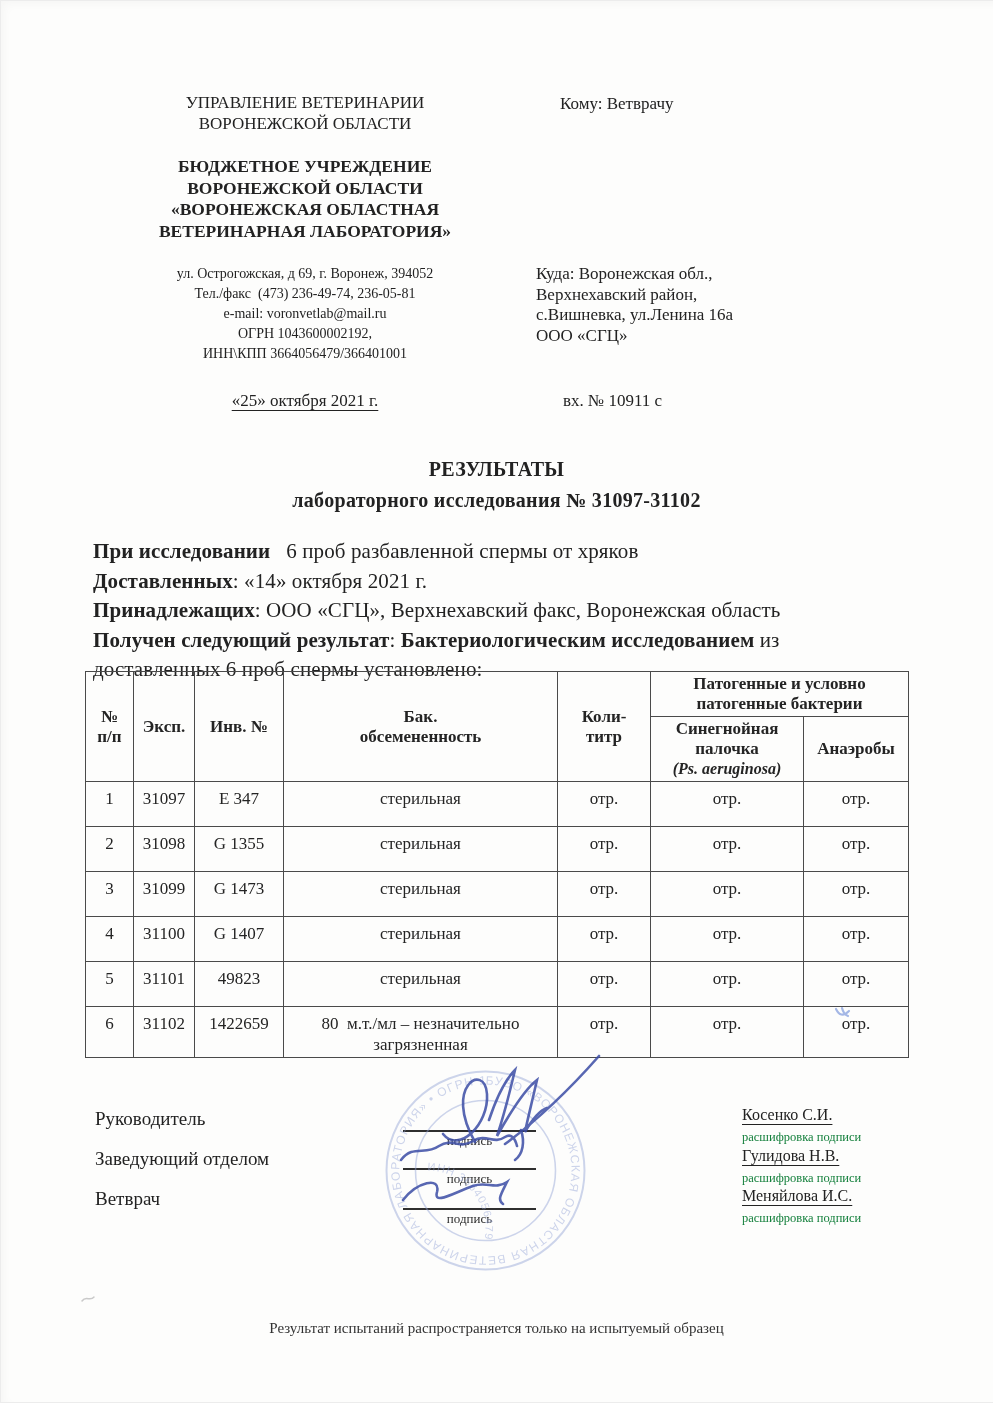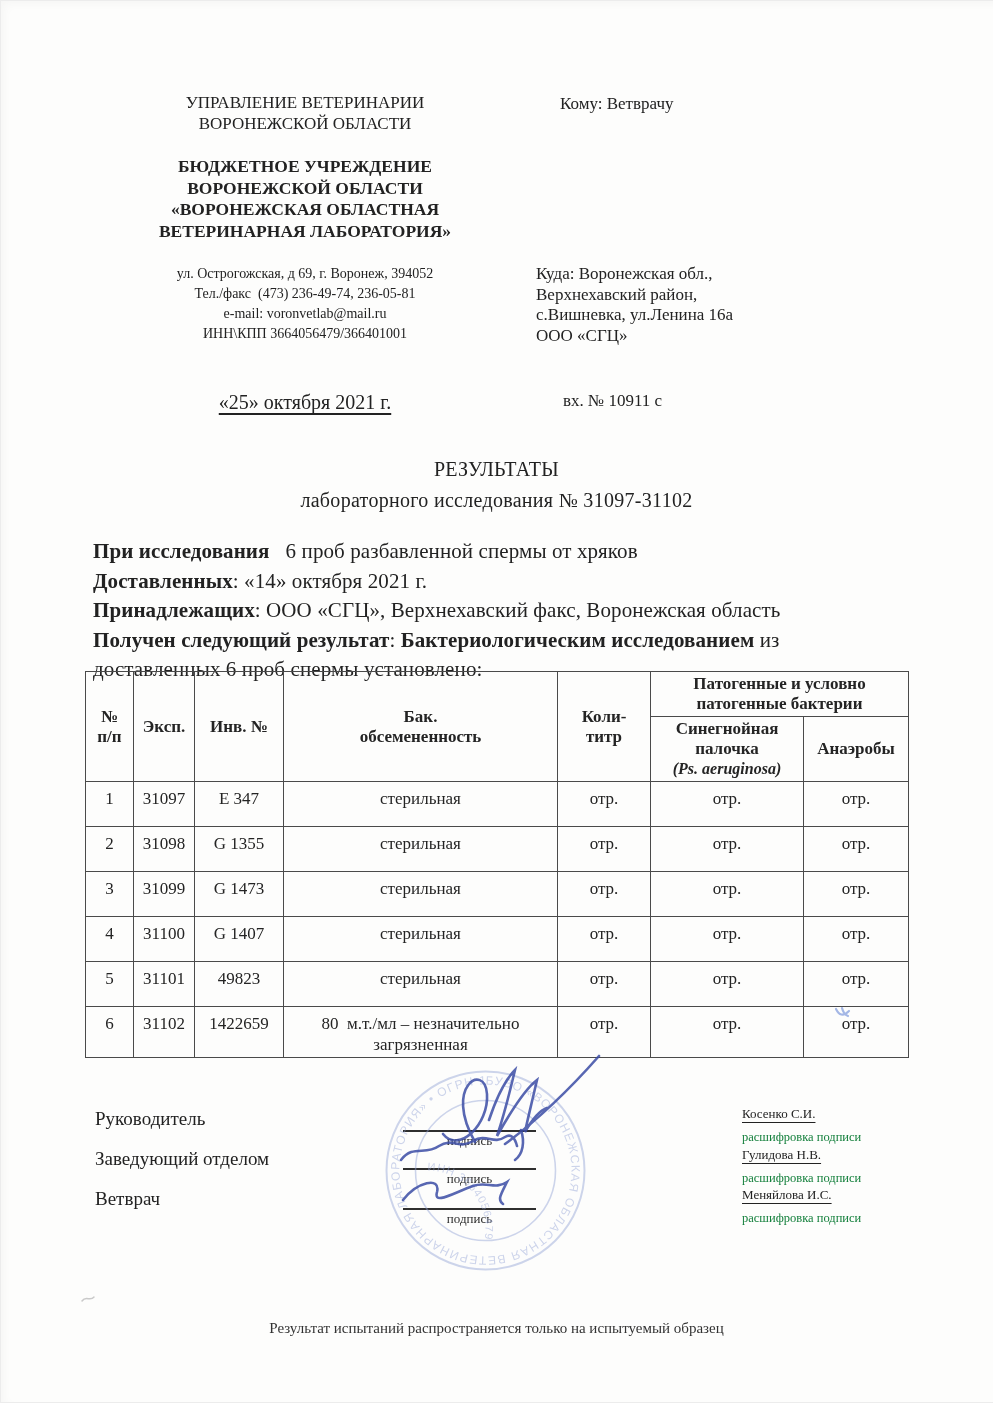--- a/index.html
+++ b/index.html
@@ -15,26 +15,26 @@
   }
   .abs{position:absolute;}
   .center{text-align:center;}
 
   
   .authority{left:140px;top:92px;width:330px;font-size:17px;line-height:21px;}
   .to-line{left:560px;top:94px;font-size:17px;}
   .org-name{left:108px;top:156px;width:394px;font-size:17.5px;line-height:21.5px;font-weight:bold;}
   .org-address{left:90px;top:264px;width:430px;font-size:14px;line-height:20px;}
   .dest-address{left:536px;top:264px;width:300px;font-size:17px;line-height:20.5px;}
-  .doc-date{left:90px;top:391px;width:430px;font-size:20px;}
+  .doc-date{left:90px;top:391px;width:430px;font-size:17px;}
   .doc-date .u{text-decoration:underline;text-underline-offset:4px;}
   .incoming{left:563px;top:391px;font-size:17px;}
 
   
-  .doc-title{left:0;top:454px;width:993px;font-weight:normal;font-size:20px;line-height:31px;letter-spacing:.3px;}
+  .doc-title{left:0;top:454px;width:993px;font-weight:bold;font-size:20px;line-height:31px;letter-spacing:.3px;}
 
   
   .body-text{left:93px;top:537px;width:818px;font-size:21px;line-height:29.6px;letter-spacing:.1px;}
   .body-text b{font-weight:bold;}
 
   
   table.results{
     position:absolute;left:85px;top:671px;width:823px;
     border-collapse:collapse;table-layout:fixed;
     font-size:17px;color:#242424;
@@ -47,21 +47,21 @@
   table.results th{font-weight:bold;vertical-align:middle;text-align:center;white-space:pre-line;line-height:20px;}
   table.results td{vertical-align:top;text-align:center;padding-top:6px;line-height:21px;}
   .latin{font-style:italic;font-weight:bold;font-size:16px;}
   .row-h{height:45px;}
   .row-h-last{height:50px;}
 
   
   .role{left:95px;font-size:19px;}
   .sig-line{background:#2f2f2f;height:1.6px;width:133px;left:403px;}
   .sig-caption{left:403px;width:133px;text-align:center;font-size:13px;color:#2b2b2b;}
-  .name{left:742px;font-size:13px;text-decoration:underline;text-underline-offset:4px;}
+  .name{left:742px;font-size:16px;text-decoration:underline;text-underline-offset:4px;}
   .decode{left:742px;font-size:12.5px;color:#15803d;}
 
   .footer-note{left:0;top:1320px;width:993px;font-size:15px;color:#333;}
 
   .stamp{left:383px;top:1068px;opacity:.45;}
   .ink{position:absolute;}
 </style>
 </head>
 <body>
 
@@ -78,20 +78,21 @@
     <div>БЮДЖЕТНОЕ УЧРЕЖДЕНИЕ</div>
     <div>ВОРОНЕЖСКОЙ ОБЛАСТИ</div>
     <div>«ВОРОНЕЖСКАЯ ОБЛАСТНАЯ</div>
     <div>ВЕТЕРИНАРНАЯ ЛАБОРАТОРИЯ»</div>
   </div>
 
   <div class="abs center org-address">
     <div>ул. Острогожская, д 69, г. Воронеж, 394052</div>
     <div>Тел./факс&nbsp; (473) 236-49-74, 236-05-81</div>
     <div>e-mail: voronvetlab@mail.ru</div>
+    <div>ОГРН 1043600002192,</div>
     <div>ИНН\КПП 3664056479/366401001</div>
   </div>
 
   <div class="abs dest-address">
     <div>Куда: Воронежская обл.,</div>
     <div>Верхнехавский район,</div>
     <div>с.Вишневка, ул.Ленина 16а</div>
     <div>ООО «СГЦ»</div>
   </div>
 
@@ -99,21 +100,21 @@
     <span class="u">«25» октября 2021 г.</span>
   </div>
   <div class="abs incoming">вх. № 10911 с</div>
 
   <div class="abs center doc-title">
     <div>РЕЗУЛЬТАТЫ</div>
     <div>лабораторного исследования № 31097-31102</div>
   </div>
 
   <div class="abs body-text">
-    <div><b>При исследования</b><span>&nbsp;&nbsp; 6 проб разбавленной спермы от хряков</span></div>
+    <div><b>При исследовании</b><span>&nbsp;&nbsp; 6 проб разбавленной спермы от хряков</span></div>
     <div><b>Доставленных</b><span>: «14» октября 2021 г.</span></div>
     <div><b>Принадлежащих</b><span>: ООО «СГЦ», Верхнехавский факс, Воронежская область</span></div>
     <div><b>Получен следующий результат</b><span>: </span><b>Бактериологическим исследованием</b><span> из</span></div>
     <div>доставленных 6 проб спермы установлено:</div>
   </div>
 
   <table class="results">
     <colgroup>
       <col style="width:48px">
         <col style="width:61px">

